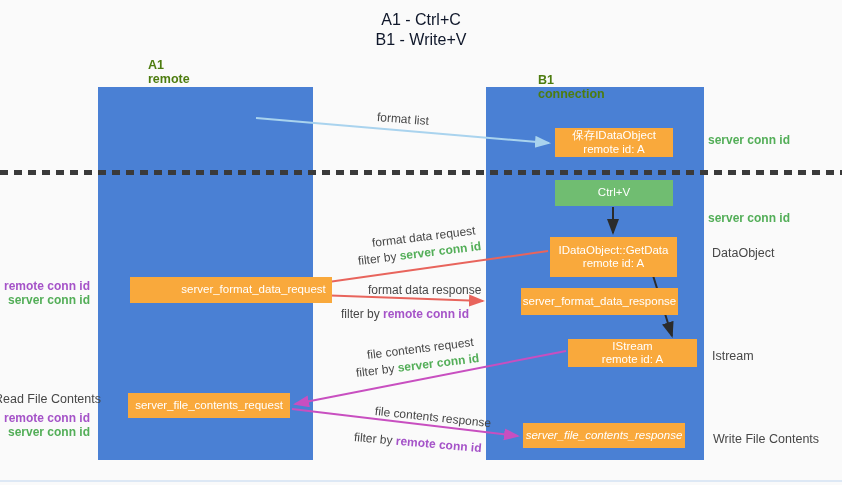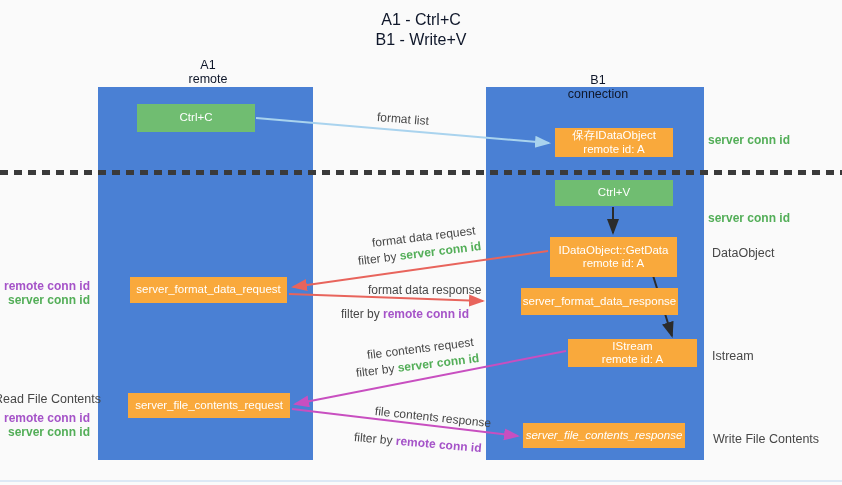--- a/index.html
+++ b/index.html
@@ -5,22 +5,22 @@
   html,body{margin:0;padding:0;}
   .canvas{
     position:relative;width:842px;height:485px;background:#fafafa;
     font-family:"Liberation Sans","DejaVu Sans",sans-serif;overflow:hidden;
   }
   .title{
     position:absolute;left:0;top:10px;width:842px;text-align:center;
     font-size:16px;color:#0f172a;line-height:20px;z-index:5;
   }
   .col-header{
-    position:absolute;text-align:center;font-size:12.5px;color:#0f172a;
-    line-height:14px;z-index:5;
+    position:absolute;font-size:12.5px;color:#4d7c0f;
+    line-height:14px;z-index:5;font-weight:bold;
   }
   .lane{position:absolute;top:87px;height:373px;background:#4a80d4;z-index:1;}
   .divider{
     position:absolute;left:0;top:170px;width:842px;height:5px;z-index:2;
     background:repeating-linear-gradient(90deg,#3a3a3a 0 8px,transparent 8px 14px);
   }
   .box{
     position:absolute;display:flex;flex-direction:column;align-items:center;
     justify-content:center;text-align:center;color:#fff;font-size:11.5px;
     line-height:13.5px;z-index:4;
@@ -79,39 +79,36 @@
     </defs>
     <line x1="256" y1="118" x2="549" y2="143" stroke="#a9d3ee" stroke-width="2" marker-end="url(#m-blue)"></line>
     <line x1="613" y1="207" x2="613" y2="233" stroke="#2b2b2b" stroke-width="2" marker-end="url(#m-black)"></line>
     <line x1="548" y1="251" x2="293" y2="287" stroke="#e8645c" stroke-width="2" marker-end="url(#m-red)"></line>
     <line x1="289" y1="294" x2="483" y2="301" stroke="#e8645c" stroke-width="2" marker-end="url(#m-red)"></line>
     <line x1="650" y1="266" x2="672" y2="336" stroke="#2b2b2b" stroke-width="2" marker-end="url(#m-black)"></line>
     <line x1="566" y1="351" x2="295" y2="404" stroke="#c84fc0" stroke-width="2" marker-end="url(#m-mag)"></line>
     <line x1="292" y1="409" x2="518" y2="436" stroke="#c84fc0" stroke-width="2" marker-end="url(#m-mag)"></line>
   </svg>
 
-  <div class="box green" style="left:137px;top:104px;width:118px;height:28px;">
-    <span>Ctrl+C</span>
-  </div>
 
   <div class="box orange" style="left:555px;top:128px;width:118px;height:29px;">
     <span>保存IDataObject</span>
     <span>remote id: A</span>
   </div>
 
   <div class="box green" style="left:555px;top:180px;width:118px;height:26px;">
     <span>Ctrl+V</span>
   </div>
 
   <div class="box orange" style="left:550px;top:237px;width:127px;height:40px;">
     <span>IDataObject::GetData</span>
     <span>remote id: A</span>
   </div>
 
-  <div class="box orange" style="left:130px;top:277px;width:157px;height:26px;">
+  <div class="box orange" style="left:130px;top:277px;width:157px;height:26px;padding-left:45px;">
     <span>server_format_data_request</span>
   </div>
 
   <div class="box orange" style="left:488px;top:288px;width:157px;height:27px;margin-left:33px;">
     <span>server_format_data_response</span>
   </div>
 
   <div class="box orange" style="left:568px;top:339px;width:129px;height:28px;">
     <span>IStream</span>
     <span>remote id: A</span>

